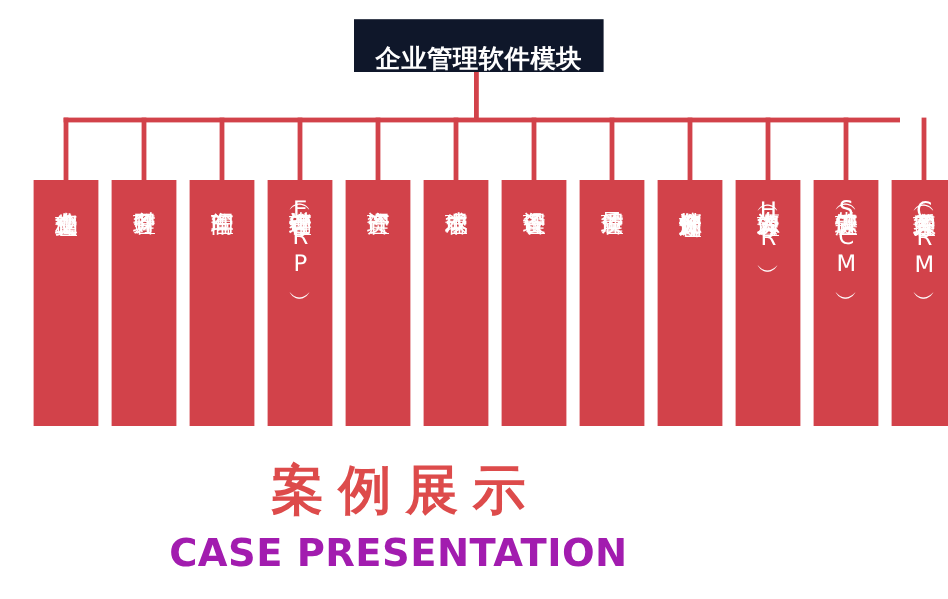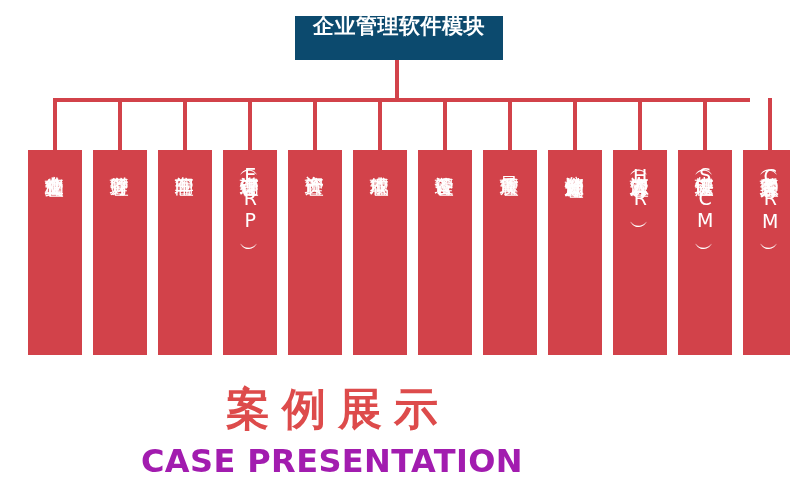--- a/index.html
+++ b/index.html
@@ -20,23 +20,23 @@
     background: #ffffff;
   }
 
   
   .title-box {
     position: absolute;
     left: 295px;
     top: 16px;
     width: 208px;
     height: 44px;
-    background: #0c4a6e;
+    background: #0f172a;
     display: flex;
-    align-items: flex-start;
+    align-items: flex-end;
     justify-content: center;
   }
   .title-box .title-text {
     color: #ffffff;
     font-size: 21px;
     font-weight: bold;
     letter-spacing: 0.5px;
     line-height: 1;
     white-space: nowrap;
   }

